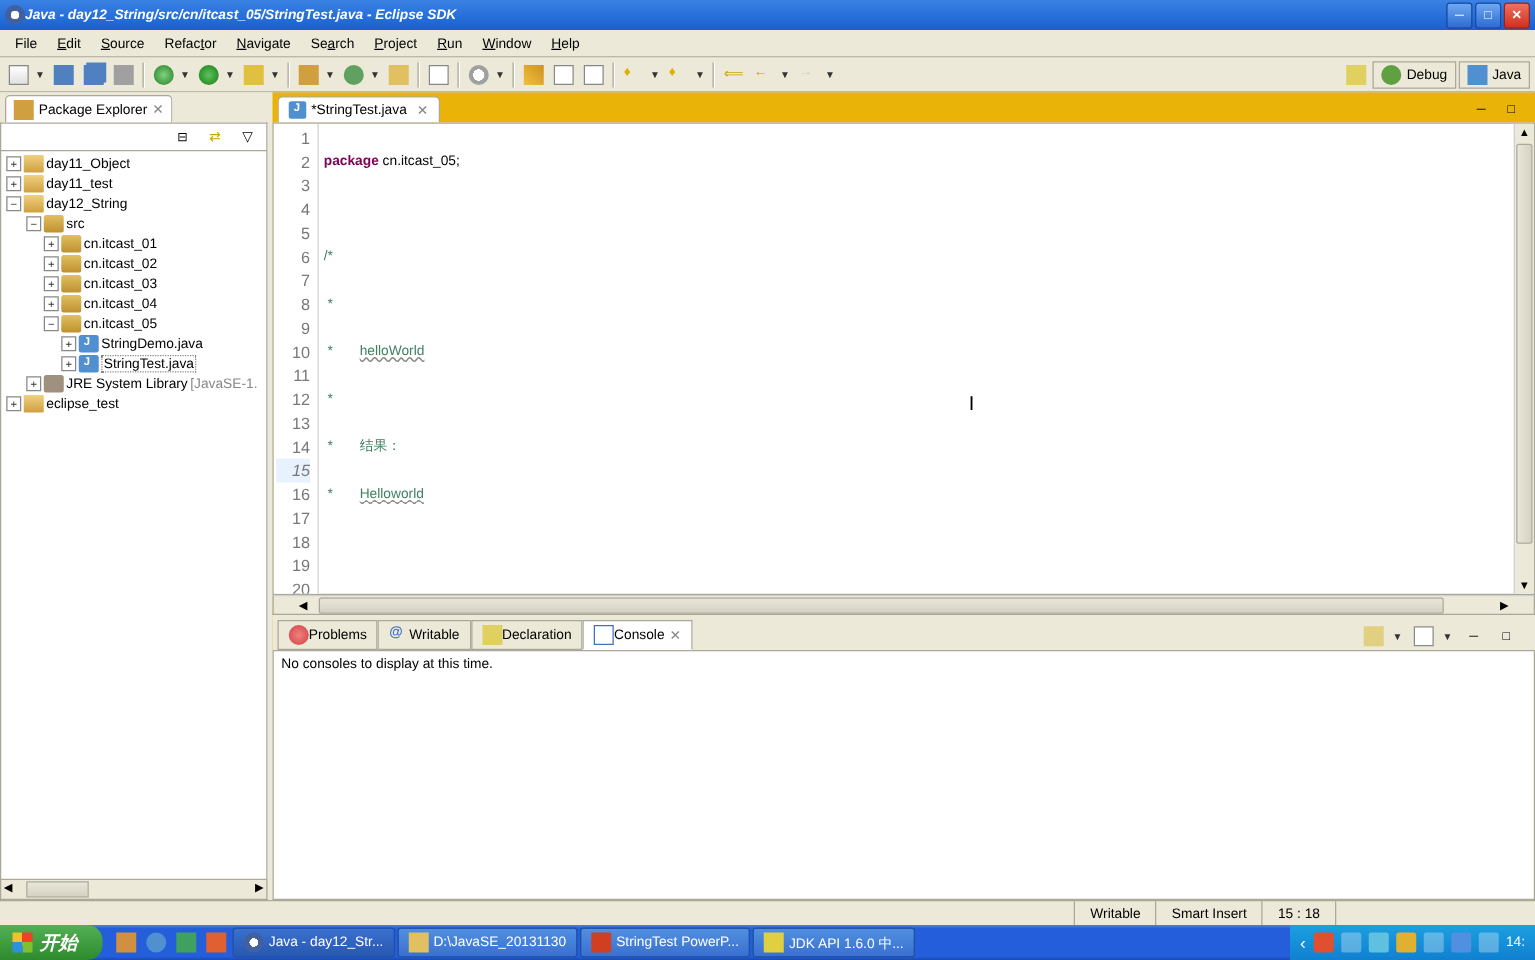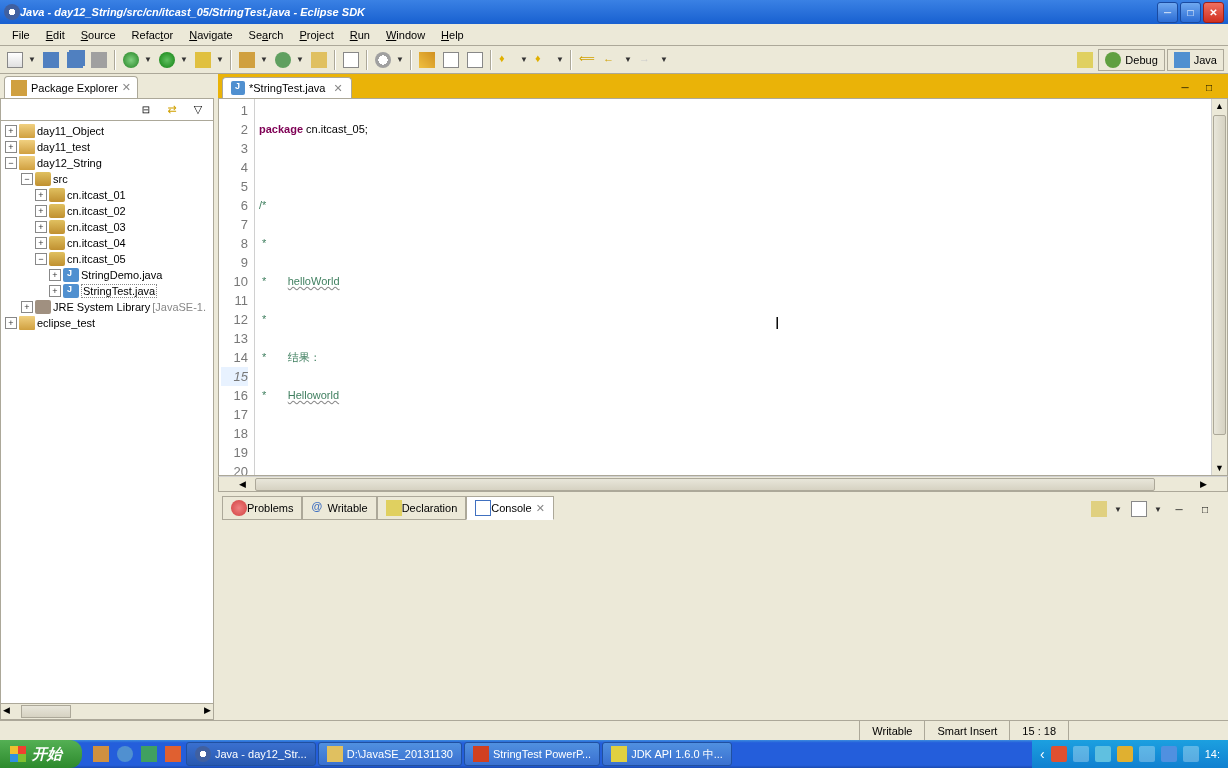--- a/index.html
+++ b/index.html
@@ -397,20 +397,23 @@
             </span>
           <span class="tb-dd">▼</span>
           <span class="tb-btn">
               <span class="ico" style="background:#fff;border:1px solid #888;"></span>
             </span>
           <span class="tb-dd">▼</span>
           <span class="tb-btn" style="font-size:10px;">─</span>
           <span class="tb-btn" style="font-size:10px;">□</span>
         </div>
       </div>
+      <div class="bottom-content">
+        <span>No consoles to display at this time.</span>
+      </div>
     </div>
   </div>
 </div>
 
 <div class="statusbar">
   <span class="status-spacer"></span>
   <span class="status-cell">Writable</span>
   <span class="status-cell">Smart Insert</span>
   <span class="status-cell">15 : 18</span>
   <span class="status-cell" style="width:160px;"></span>

